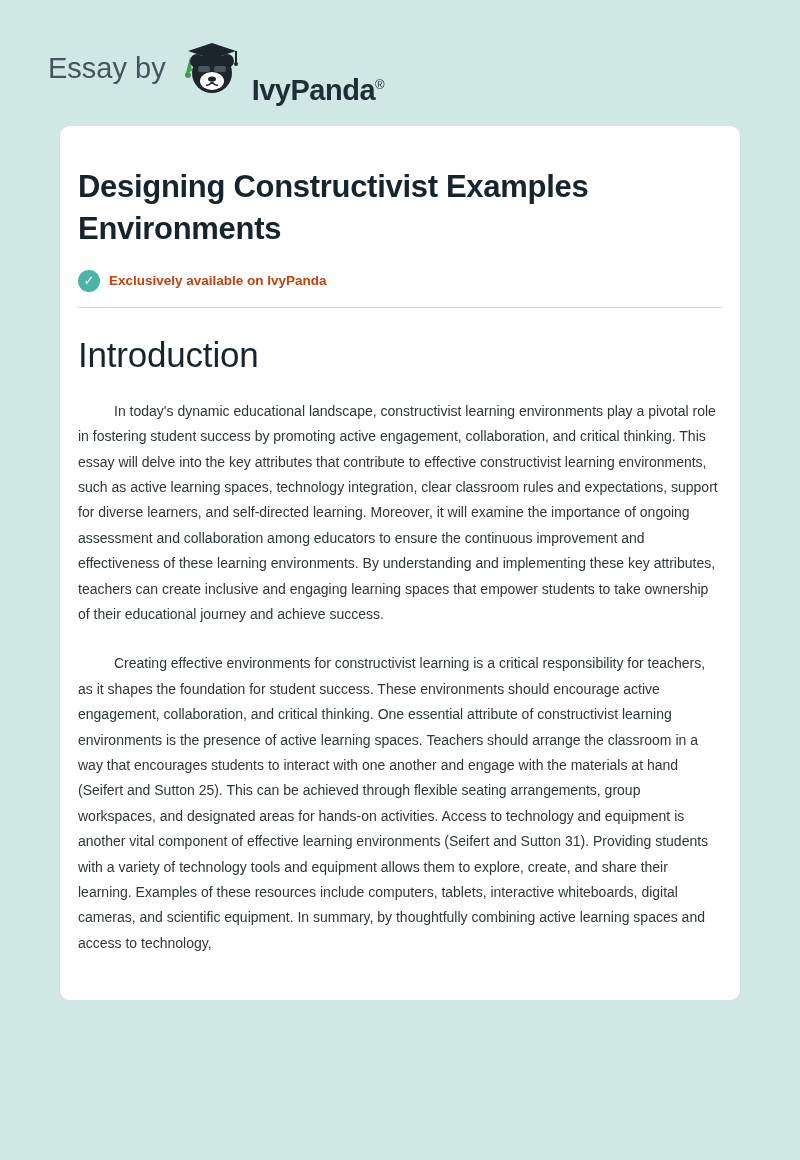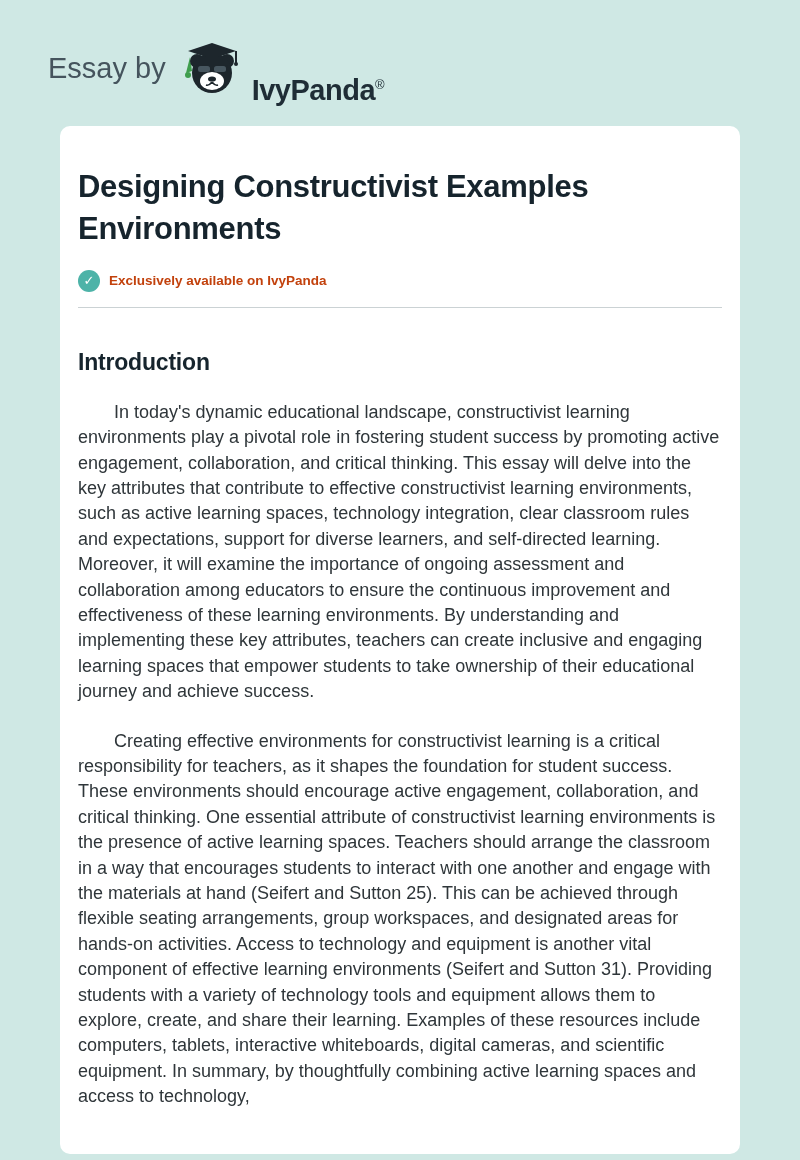--- a/index.html
+++ b/index.html
@@ -80,29 +80,29 @@
     font-size: 13.5px;
     font-weight: 700;
     color: #c2410c;
   }
   hr.rule {
     border: none;
     border-top: 1px solid #cbd2d4;
     margin-top: 15px;
   }
   .section-heading {
-    font-size: 23px;
-    font-weight: 700;
+    font-size: 35px;
+    font-weight: 400;
     color: #16242d;
-    margin-top: 41px;
+    margin-top: 27px;
     letter-spacing: -0.2px;
   }
   .body-para {
     margin-top: 24px;
-    font-size: 18px;
+    font-size: 14px;
     line-height: 25.4px;
     color: #2f363a;
     text-indent: 36px;
     text-align: left;
   }
 </style>
 </head>
 <body>
 
 <header class="site-header">

